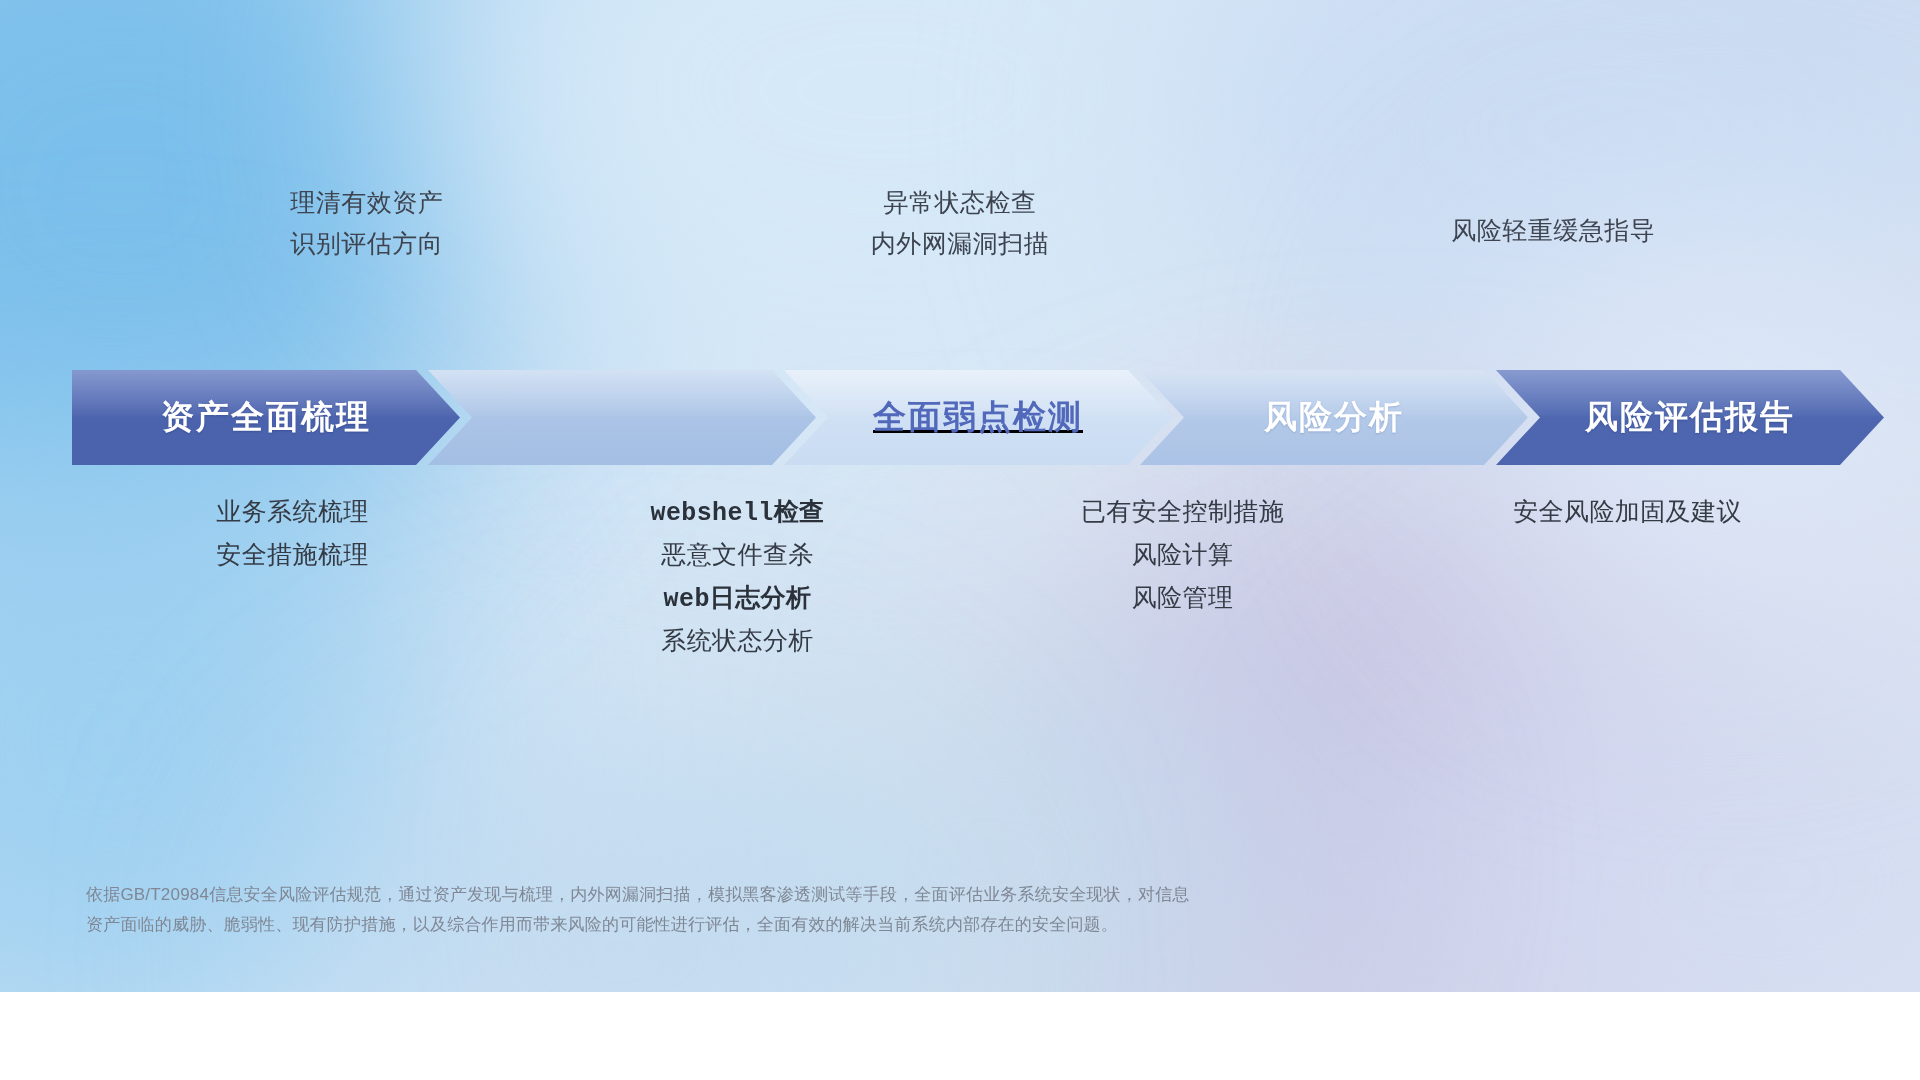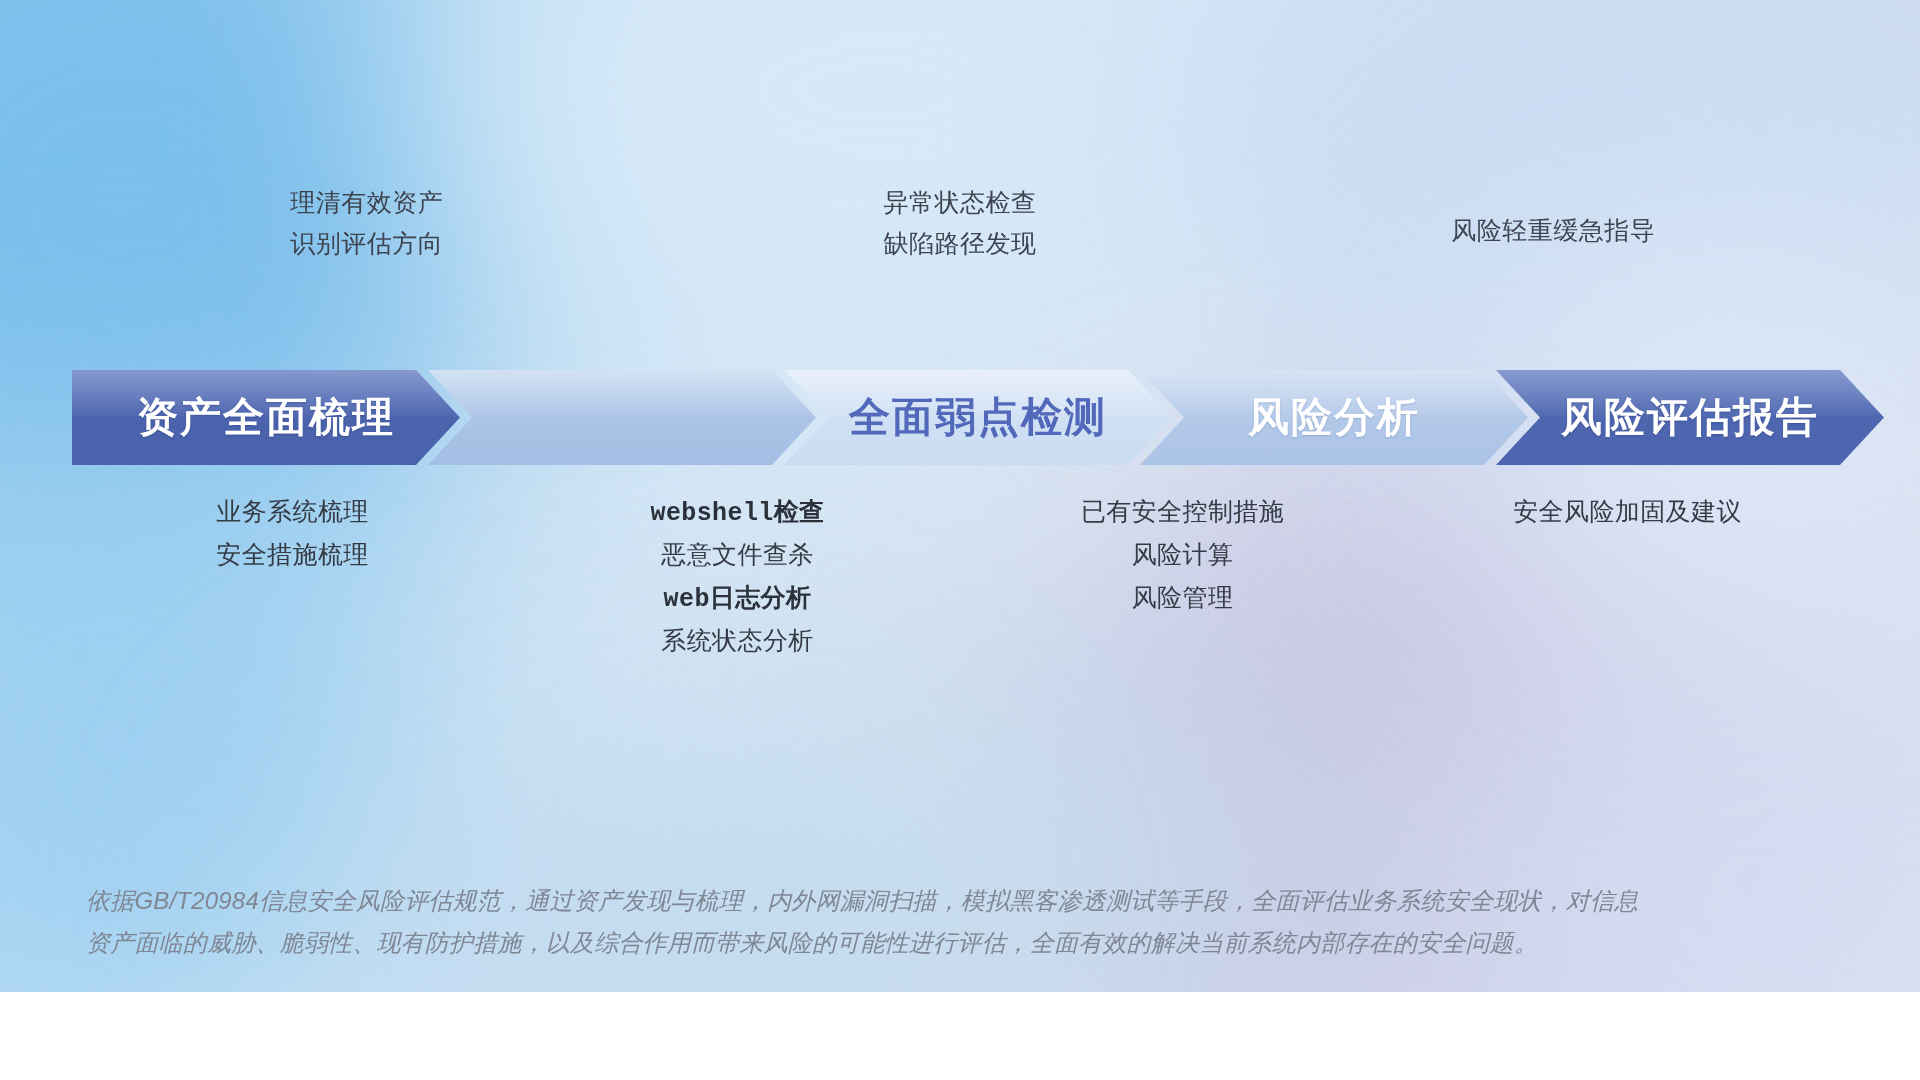--- a/index.html
+++ b/index.html
@@ -85,21 +85,21 @@
     justify-content: center;
     margin-right: -32px;
     -webkit-clip-path: polygon(0 0, calc(100% - 44px) 0, 100% 50%, calc(100% - 44px) 100%, 0 100%, 44px 50%);
     clip-path: polygon(0 0, calc(100% - 44px) 0, 100% 50%, calc(100% - 44px) 100%, 0 100%, 44px 50%);
   }
   .chev:first-child {
     -webkit-clip-path: polygon(0 0, calc(100% - 44px) 0, 100% 50%, calc(100% - 44px) 100%, 0 100%);
     clip-path: polygon(0 0, calc(100% - 44px) 0, 100% 50%, calc(100% - 44px) 100%, 0 100%);
   }
   .chev-label {
-    font-size: 41px;
+    font-size: 33px;
     font-weight: bold;
     letter-spacing: 2px;
     white-space: nowrap;
     position: relative;
     z-index: 2;
   }
   .chev .gloss {
     position: absolute; left: 0; right: 0; top: 0; height: 48%;
     background: linear-gradient(180deg, rgba(255,255,255,0.26), rgba(255,255,255,0.02));
     z-index: 1;
@@ -142,25 +142,24 @@
     white-space: nowrap;
   }
   .item-line.em { font-weight: bold; color: #2b313a; }
 
   
   .footer {
     position: absolute;
     left: 86px;
     top: 880px;
     width: 1560px;
-    font-size: 24px;
+    font-size: 17px;
     line-height: 1.75;
     color: #7f8795;
     letter-spacing: .2px;
-    font-style: italic;
   }
   .footer p { margin: 0; }
 </style>
 </head>
 <body>
 
 <div id="stage">
   <div class="blob blob-a"></div>
   <div class="blob blob-b"></div>
   <div class="blob blob-c"></div>
@@ -173,35 +172,35 @@
   <div class="noise"></div>
 
   <div id="content">
     <div class="caption-row" id="caption-row">
         <div class="caption-col">
           <div class="caption-line">理清有效资产</div>
           <div class="caption-line">识别评估方向</div>
         </div>
         <div class="caption-col">
           <div class="caption-line">异常状态检查</div>
-          <div class="caption-line">缺陷路径发现</div>
+          <div class="caption-line">内外网漏洞扫描</div>
         </div>
         <div class="caption-col single">
           <div class="caption-line">风险轻重缓急指导</div>
         </div>
       </div>
     <div class="chevron-band" id="chevron-band">
         <div class="chev s1" style="flex: 1 1 0px;">
           <div class="gloss"></div>
           <div class="chev-label">资产全面梳理</div>
         </div>
         <div class="chev s2" style="flex: 1 1 0px;">
           <div class="gloss"></div>
         </div>
-        <div class="chev s3" style="flex: 1 1 0px;">
+        <div class="chev s3" style="flex: 1 1 0px; text-decoration: underline;">
           <div class="gloss"></div>
           <div class="chev-label">全面弱点检测</div>
         </div>
         <div class="chev s4" style="flex: 1 1 0px;">
           <div class="gloss"></div>
           <div class="chev-label">风险分析</div>
         </div>
         <div class="chev s5" style="flex: 1 1 0px;">
           <div class="gloss"></div>
           <div class="chev-label">风险评估报告</div>

